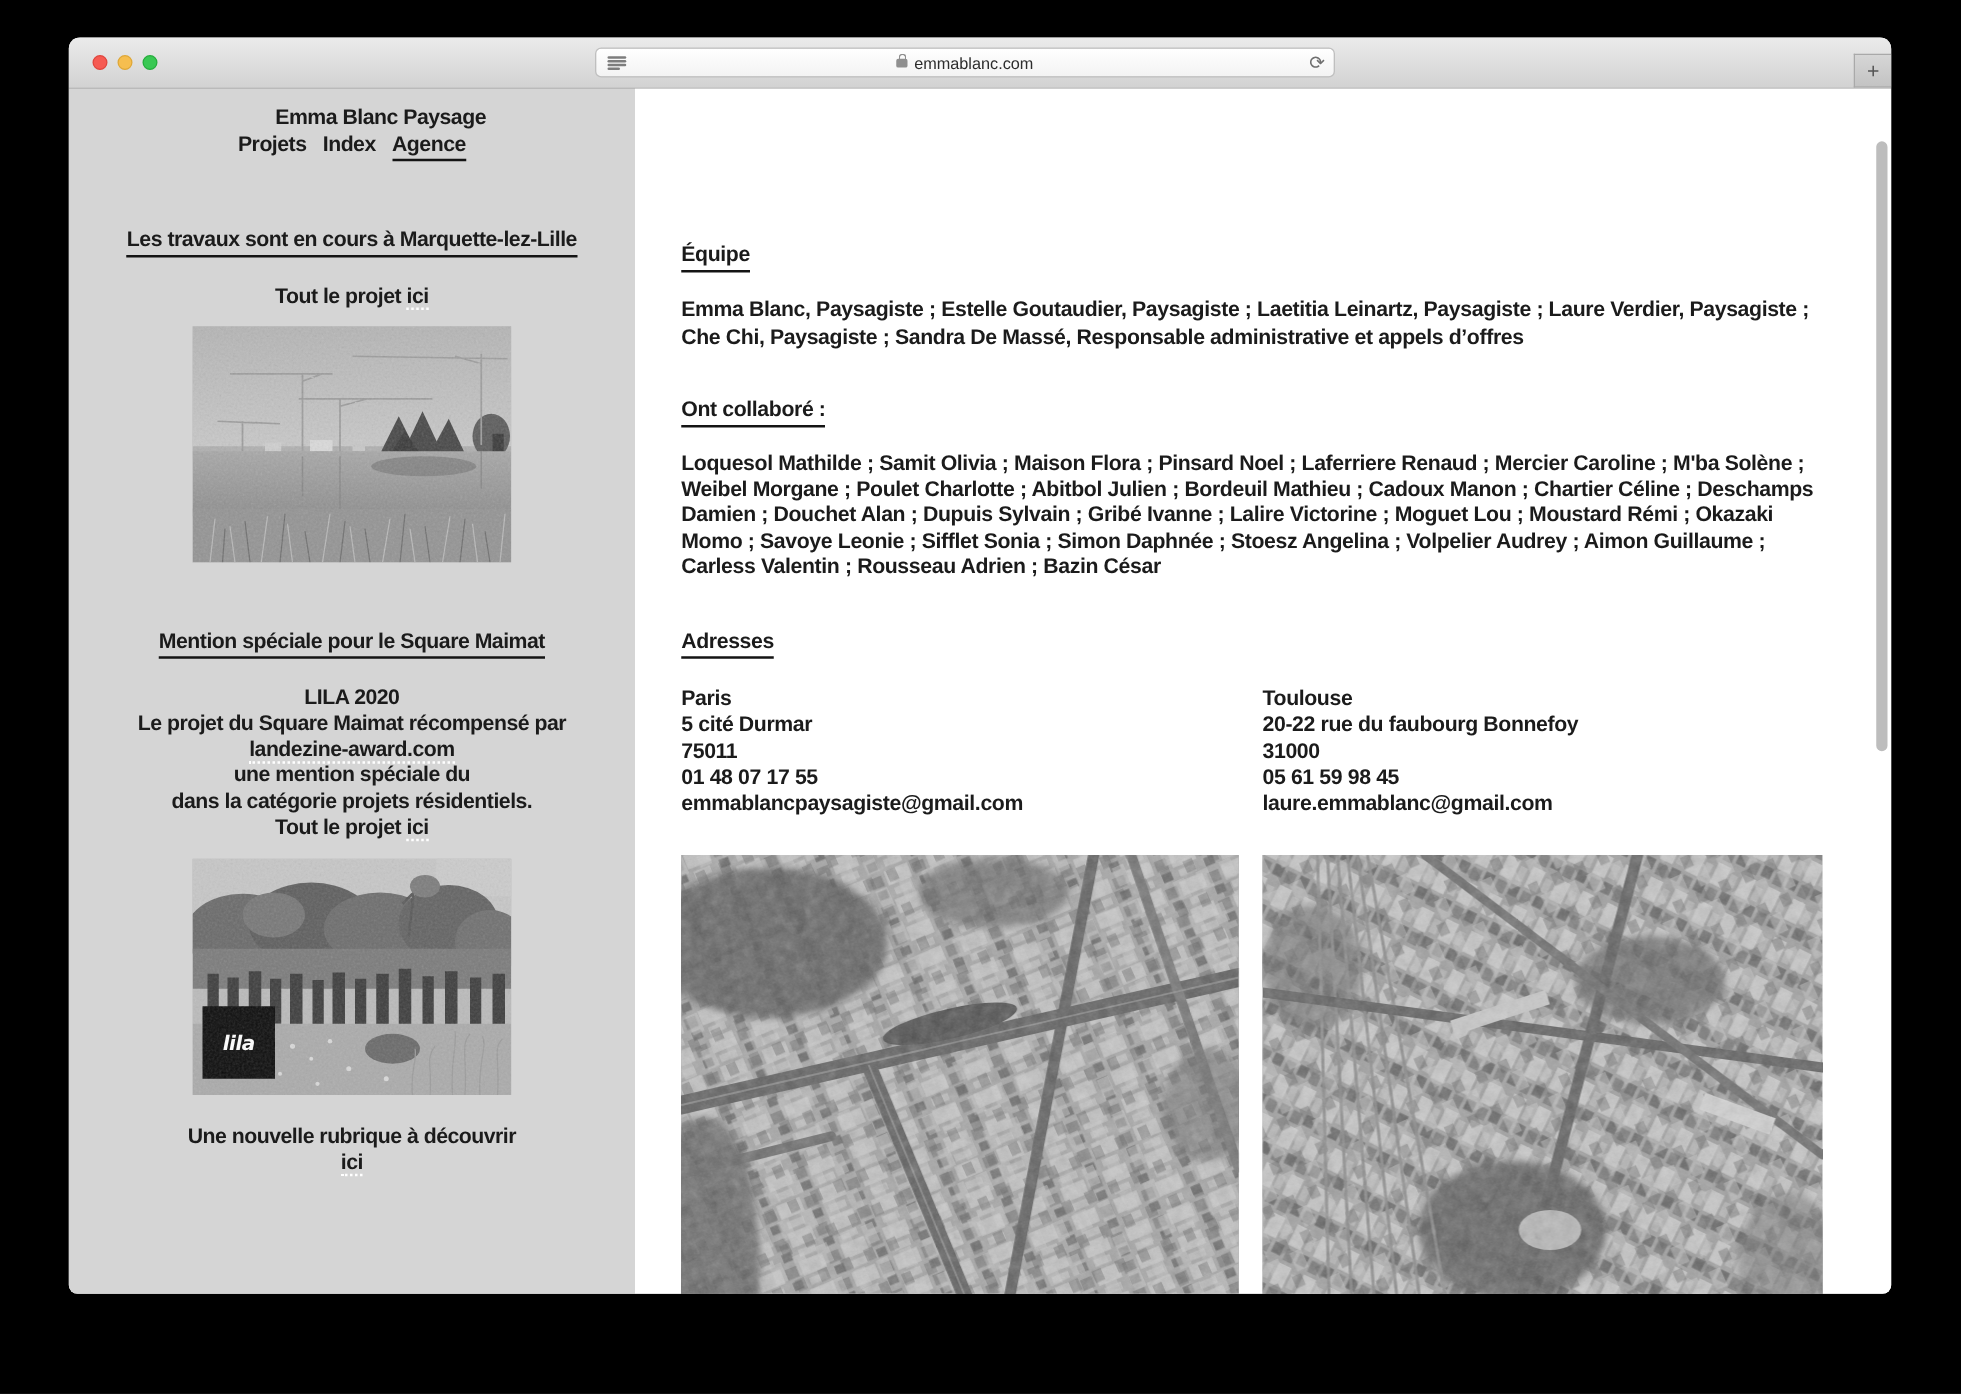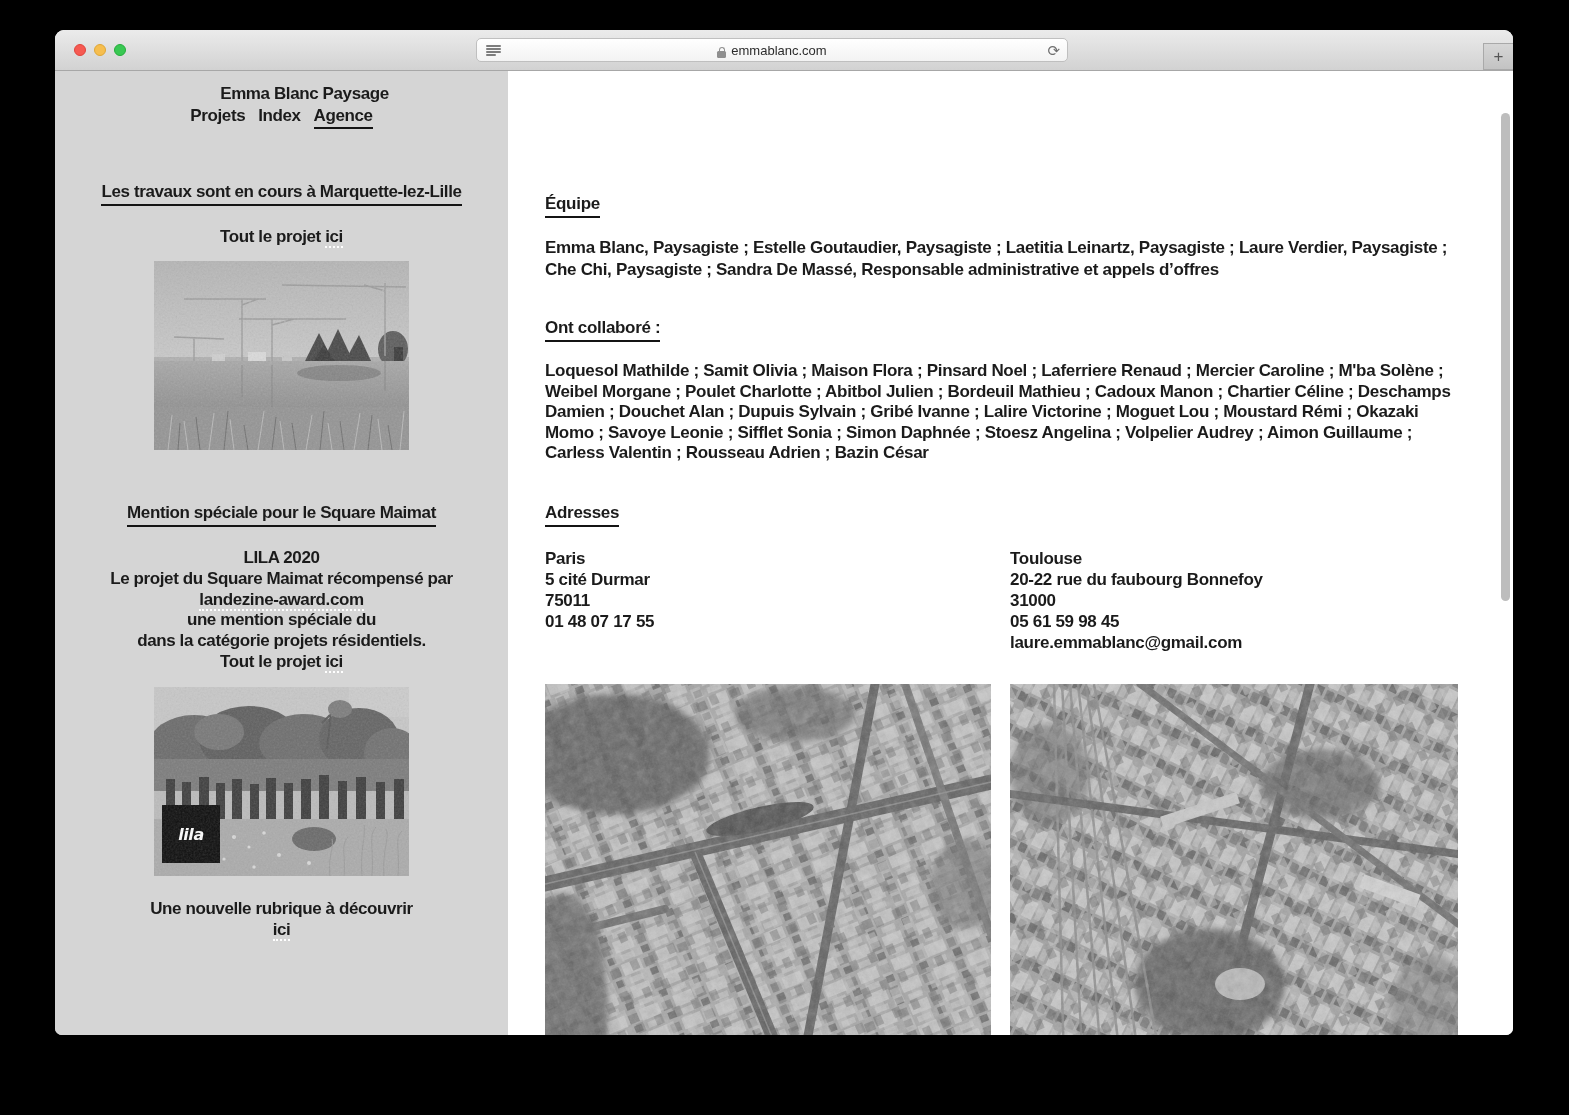--- a/index.html
+++ b/index.html
@@ -20,21 +20,21 @@
   .urlfield{position:absolute;left:421px;top:8px;width:592px;height:24px;
             background:linear-gradient(#ffffff,#f3f3f3);
             border:1px solid #bfbfbf;border-radius:5px;box-sizing:border-box;
             display:flex;align-items:center;justify-content:center;}
   .reader{position:absolute;left:9px;top:5px;width:18px;height:13px;cursor:default;}
   .reader span{display:block;height:1.6px;background:#7d7d7d;margin:1.4px 0;border-radius:1px;}
   .reader span:nth-child(1){width:15px;}
   .reader span:nth-child(2){width:15px;}
   .reader span:nth-child(3){width:15px;}
   .reader span:nth-child(4){width:10px;}
-  .urlcenter{display:flex;align-items:flex-end;gap:5px;font-size:13px;color:#2c2c2c;}
+  .urlcenter{display:flex;align-items:flex-start;gap:5px;font-size:13px;color:#2c2c2c;}
   .lock{width:9px;height:11px;position:relative;display:inline-block;}
   .lock::before{content:"";position:absolute;left:1.5px;top:0;width:6px;height:6px;
                 border:1.4px solid #8f8f8f;border-bottom:none;border-radius:4px 4px 0 0;box-sizing:border-box;}
   .lock::after{content:"";position:absolute;left:0;top:4px;width:9px;height:7px;
                background:#8f8f8f;border-radius:1.5px;}
   .reload{position:absolute;right:7px;top:1px;font-size:15px;color:#6f6f6f;
           line-height:22px;cursor:default;}
   .newtab{position:absolute;right:0;top:13px;width:30px;height:27px;
           background:linear-gradient(#d6d6d6,#c3c3c3);border:1px solid #a9a9a9;border-right:none;
           box-sizing:border-box;display:flex;align-items:center;justify-content:center;
@@ -290,20 +290,21 @@
       </div>
 
       <div class="sec3">
         <span class="uline">Adresses</span>
         <div class="addr-row">
           <div class="addr-col1">
             <div>Paris</div>
             <div>5 cité Durmar</div>
             <div>75011</div>
             <div>01 48 07 17 55</div>
+            <div><span class="email">emmablancpaysagiste@gmail.com</span></div>
           </div>
           <div class="addr-col2">
             <div>Toulouse</div>
             <div>20-22 rue du faubourg Bonnefoy</div>
             <div>31000</div>
             <div>05 61 59 98 45</div>
             <div><span class="email">laure.emmablanc@gmail.com</span></div>
           </div>
         </div>
       </div>

